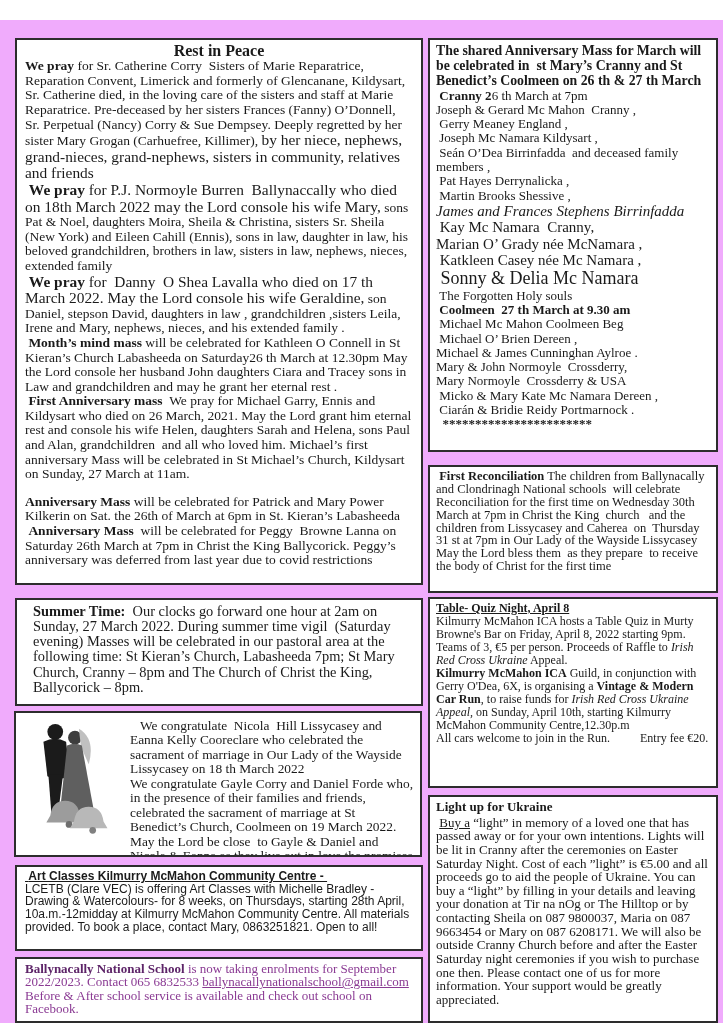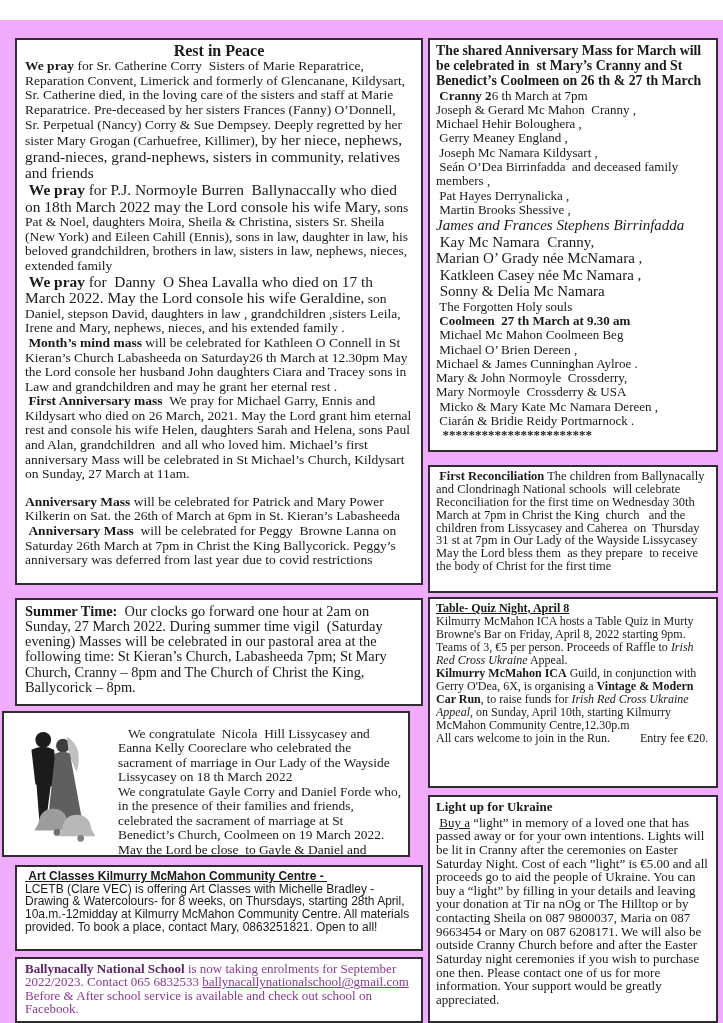--- a/index.html
+++ b/index.html
@@ -7,22 +7,22 @@
         font-family:"Liberation Serif", serif;color:#1a1a1a;overflow:hidden;margin-top:20px;}
   .box{position:absolute;border:2px solid #2d2d2d;background:#ffffff;
        box-sizing:border-box;overflow:hidden;}
   .rich{white-space:pre-wrap;}
   .para{margin:0;}
   .title{text-align:center;font-weight:bold;margin:0;}
   
   #rip{left:15px;top:18px;width:408px;height:547px;padding:2px 8px;font-size:13.5px;line-height:1.08;}
   #rip .title{font-size:16px;}
   #rip .gap-before{margin-top:13px;}
-  #summer{left:15px;top:578px;width:408px;height:108px;padding:4px 8px;font-size:14.4px;line-height:1.05;}
-  #wedding{left:2px;top:691px;width:408px;height:146px;padding:14px 6px;font-size:13.4px;line-height:1.08;}
+  #summer{left:15px;top:578px;width:408px;height:108px;padding:4px 16px;font-size:14.4px;line-height:1.05;}
+  #wedding{left:14px;top:691px;width:408px;height:146px;padding:6px 6px;font-size:13.4px;line-height:1.08;}
   #wedding svg{float:left;width:100px;height:134px;margin:0 8px 0 0;}
   #art{left:15px;top:845px;width:408px;height:86px;padding:3px 8px;
        font-family:"Liberation Sans", sans-serif;font-size:12px;line-height:1.06;}
   #school{left:15px;top:937px;width:408px;height:66px;padding:3px 8px;font-size:13px;line-height:1.02;}
   
   #mass{left:428px;top:18px;width:290px;height:414px;padding:3px 6px;font-size:13px;line-height:1.1;}
   #mass .hdr{font-size:13.8px;line-height:1.1;font-family:Liberation Serif, serif;}
   #recon{left:428px;top:445px;width:290px;height:128px;padding:3px 6px;font-size:12.5px;line-height:1.03;}
   #quiz{left:428px;top:577px;width:290px;height:191px;padding:3px 6px;font-size:12px;line-height:1.08;}
   #ukraine{left:428px;top:775px;width:290px;height:228px;padding:3px 6px;font-size:13px;line-height:1.05;}
@@ -72,31 +72,30 @@
 
   <section class="box" id="school">
     <p class="para rich"><span style="font-weight: bold; color: rgb(93, 36, 104);">Ballynacally National School</span><span style="color: rgb(138, 58, 147);"> is now taking enrolments for September 2022/2023. Contact 065 6832533 </span><span style="text-decoration: underline; color: rgb(138, 58, 147);">ballynacallynationalschool@gmail.com</span><span style="color: rgb(138, 58, 147);">  Before &amp; After school service is available and check out school on Facebook.</span></p>
   </section>
 
   <section class="box" id="mass">
     <p class="para rich hdr"><span style="font-weight: bold;">The shared Anniversary Mass for March will be celebrated in  st Mary’s Cranny and St Benedict’s Coolmeen on 26 th &amp; 27 th March</span></p>
     <div>
         <div class="rich"><span style="font-weight: bold;"> Cranny 2</span><span>6 th March at 7pm</span></div>
         <div class="rich"><span>Joseph &amp; Gerard Mc Mahon  Cranny ,</span></div>
-        <div class="rich"><span>Michael Hehir Boloughera ,</span></div>
         <div class="rich"><span> Gerry Meaney England ,</span></div>
         <div class="rich"><span> Joseph Mc Namara Kildysart ,</span></div>
         <div class="rich"><span> Seán O’Dea Birrinfadda  and deceased family members ,</span></div>
         <div class="rich"><span> Pat Hayes Derrynalicka ,</span></div>
         <div class="rich"><span> Martin Brooks Shessive ,</span></div>
         <div class="rich"><span style="font-size: 15px; font-style: italic;">James and Frances Stephens Birrinfadda</span></div>
         <div class="rich"><span style="font-size: 15px;"> Kay Mc Namara  Cranny,</span></div>
         <div class="rich"><span style="font-size: 15px;">Marian O’ Grady née McNamara ,</span></div>
         <div class="rich"><span style="font-size: 15px;"> Katkleen Casey née Mc Namara ,</span></div>
-        <div class="rich"><span style="font-size: 15px;"> Sonny &amp; Delia Mc Namara</span></div>
+        <div class="rich"><span style="font-size: 18px;"> Sonny &amp; Delia Mc Namara</span></div>
         <div class="rich"><span> The Forgotten Holy souls</span></div>
         <div class="rich"><span style="font-weight: bold;"> Coolmeen  27 th March at 9.30 am</span></div>
         <div class="rich"><span> Michael Mc Mahon Coolmeen Beg</span></div>
         <div class="rich"><span> Michael O’ Brien Dereen ,</span></div>
         <div class="rich"><span>Michael &amp; James Cunninghan Aylroe .</span></div>
         <div class="rich"><span>Mary &amp; John Normoyle  Crossderry,</span></div>
         <div class="rich"><span>Mary Normoyle  Crossderry &amp; USA</span></div>
         <div class="rich"><span> Micko &amp; Mary Kate Mc Namara Dereen ,</span></div>
         <div class="rich"><span> Ciarán &amp; Bridie Reidy Portmarnock .</span></div>
         <div class="rich"><span style="font-weight: bold;">  ***********************</span></div>

